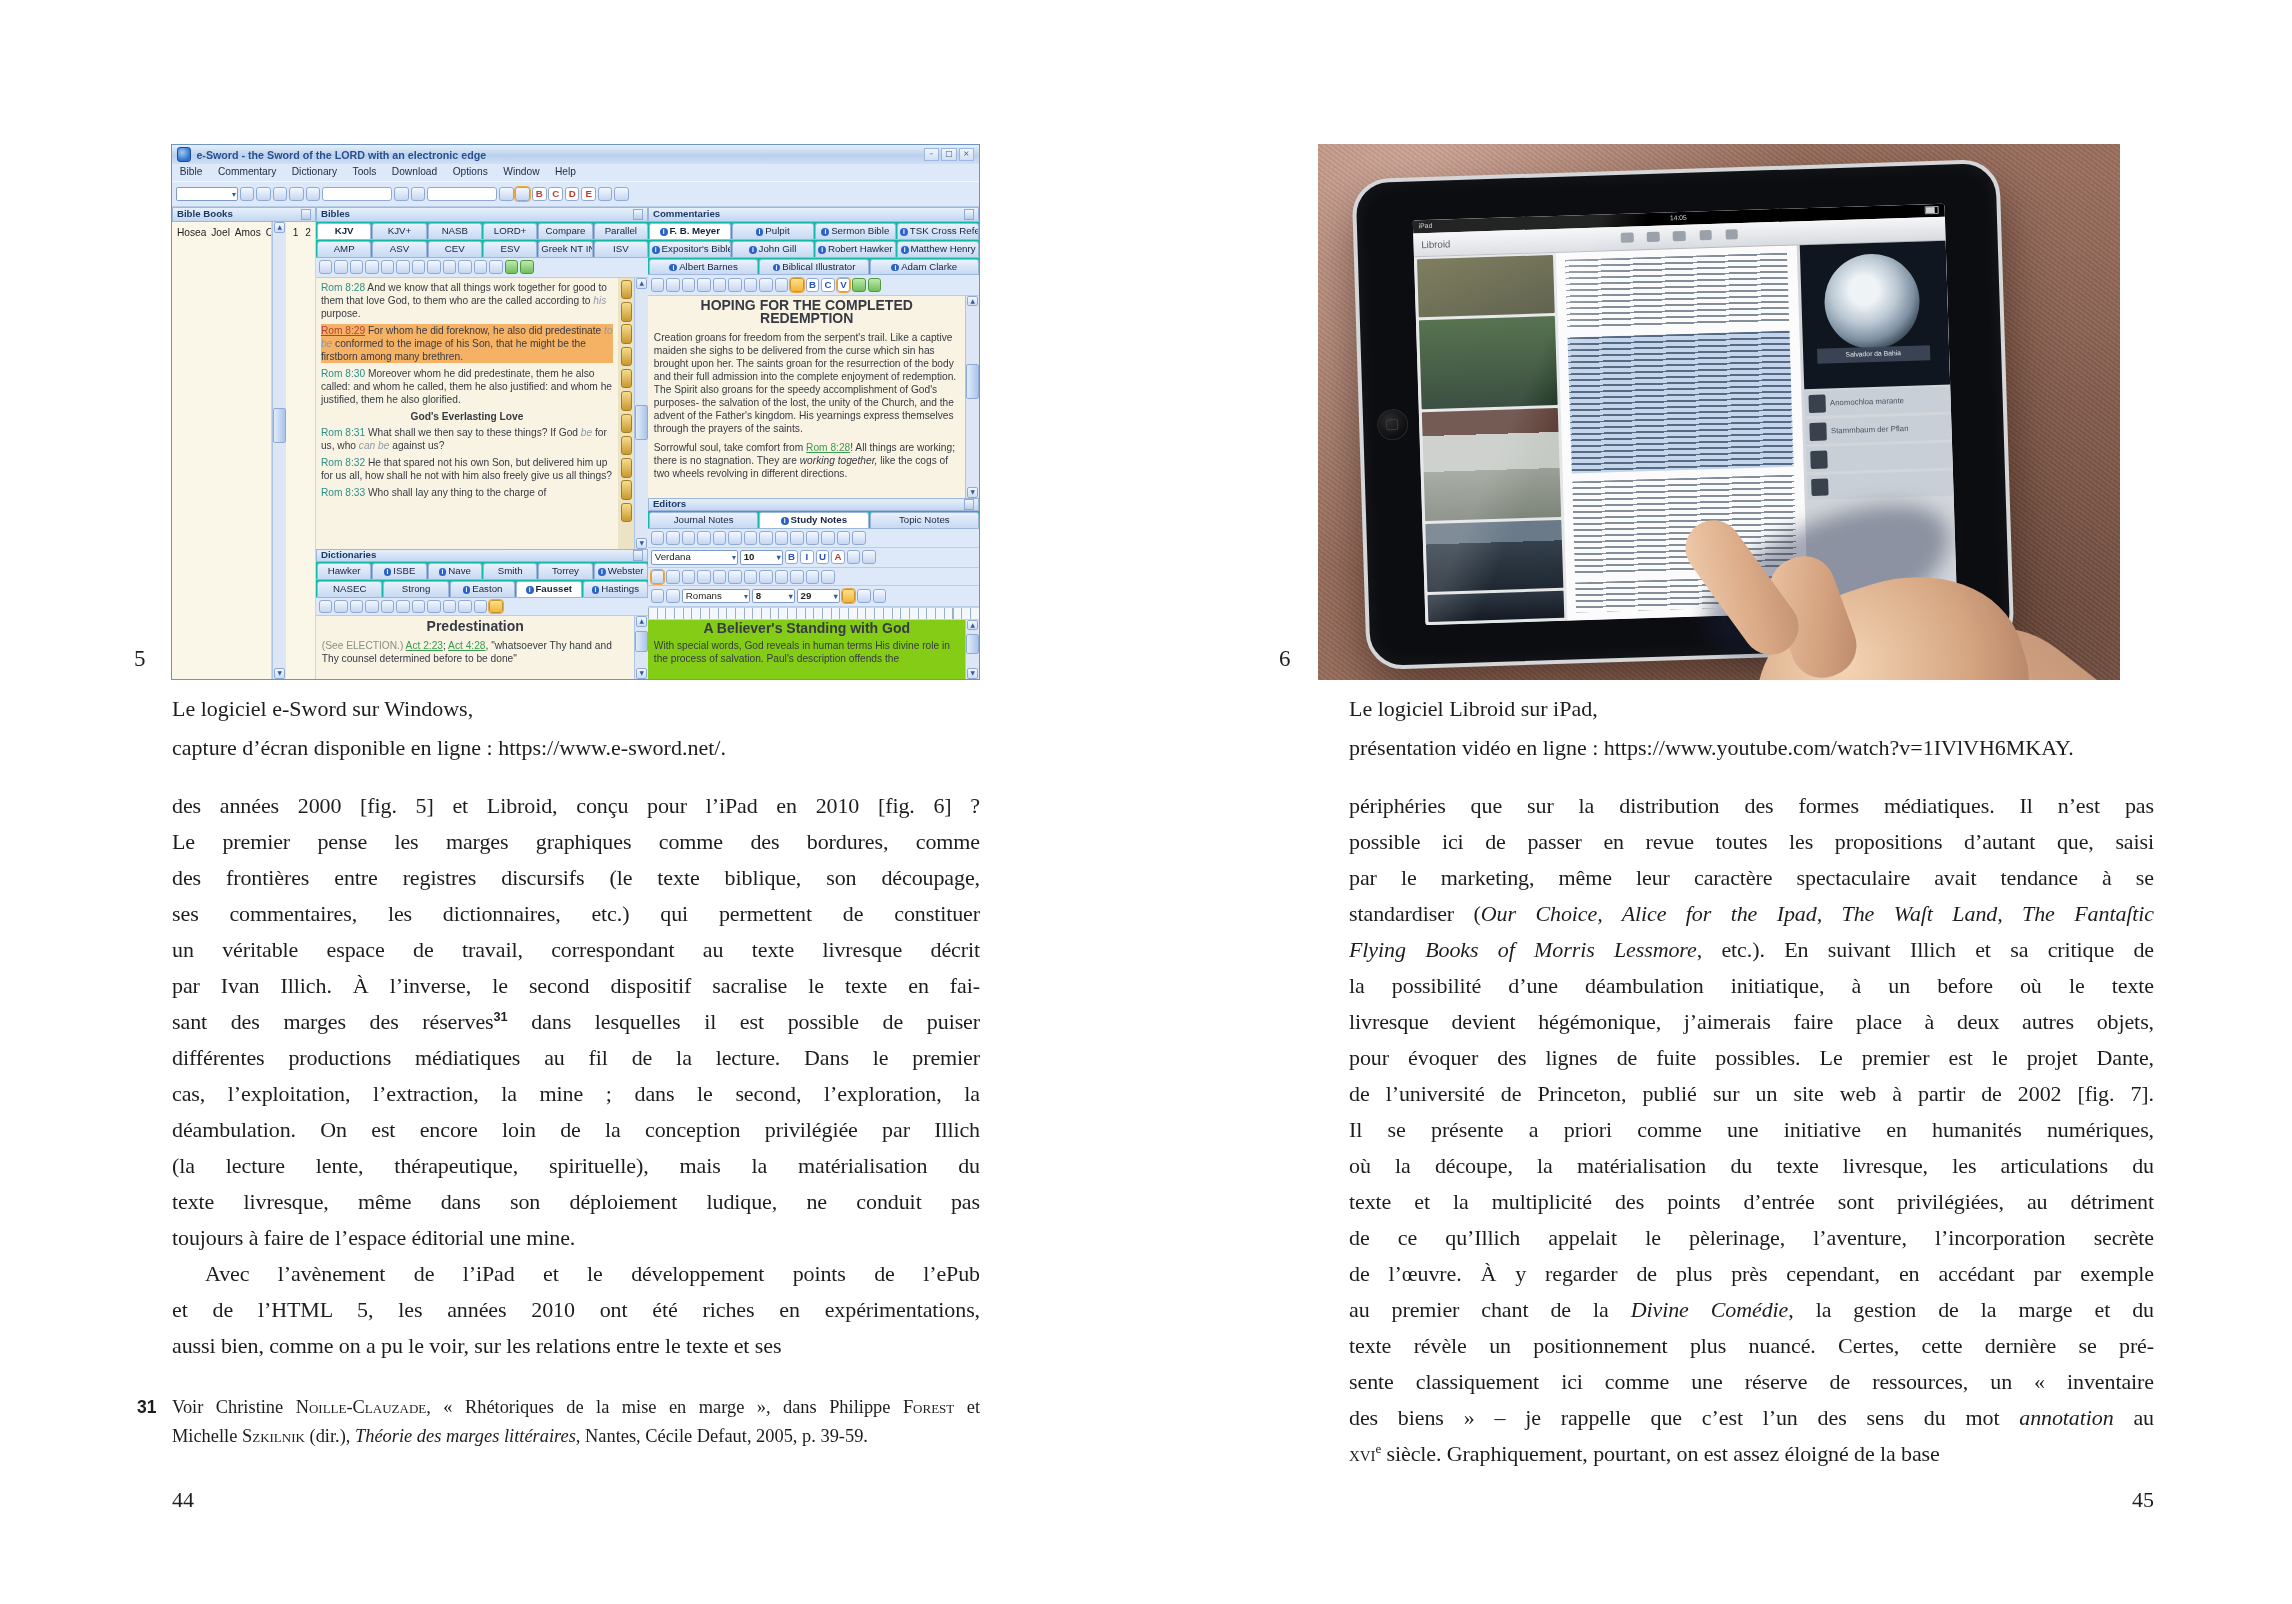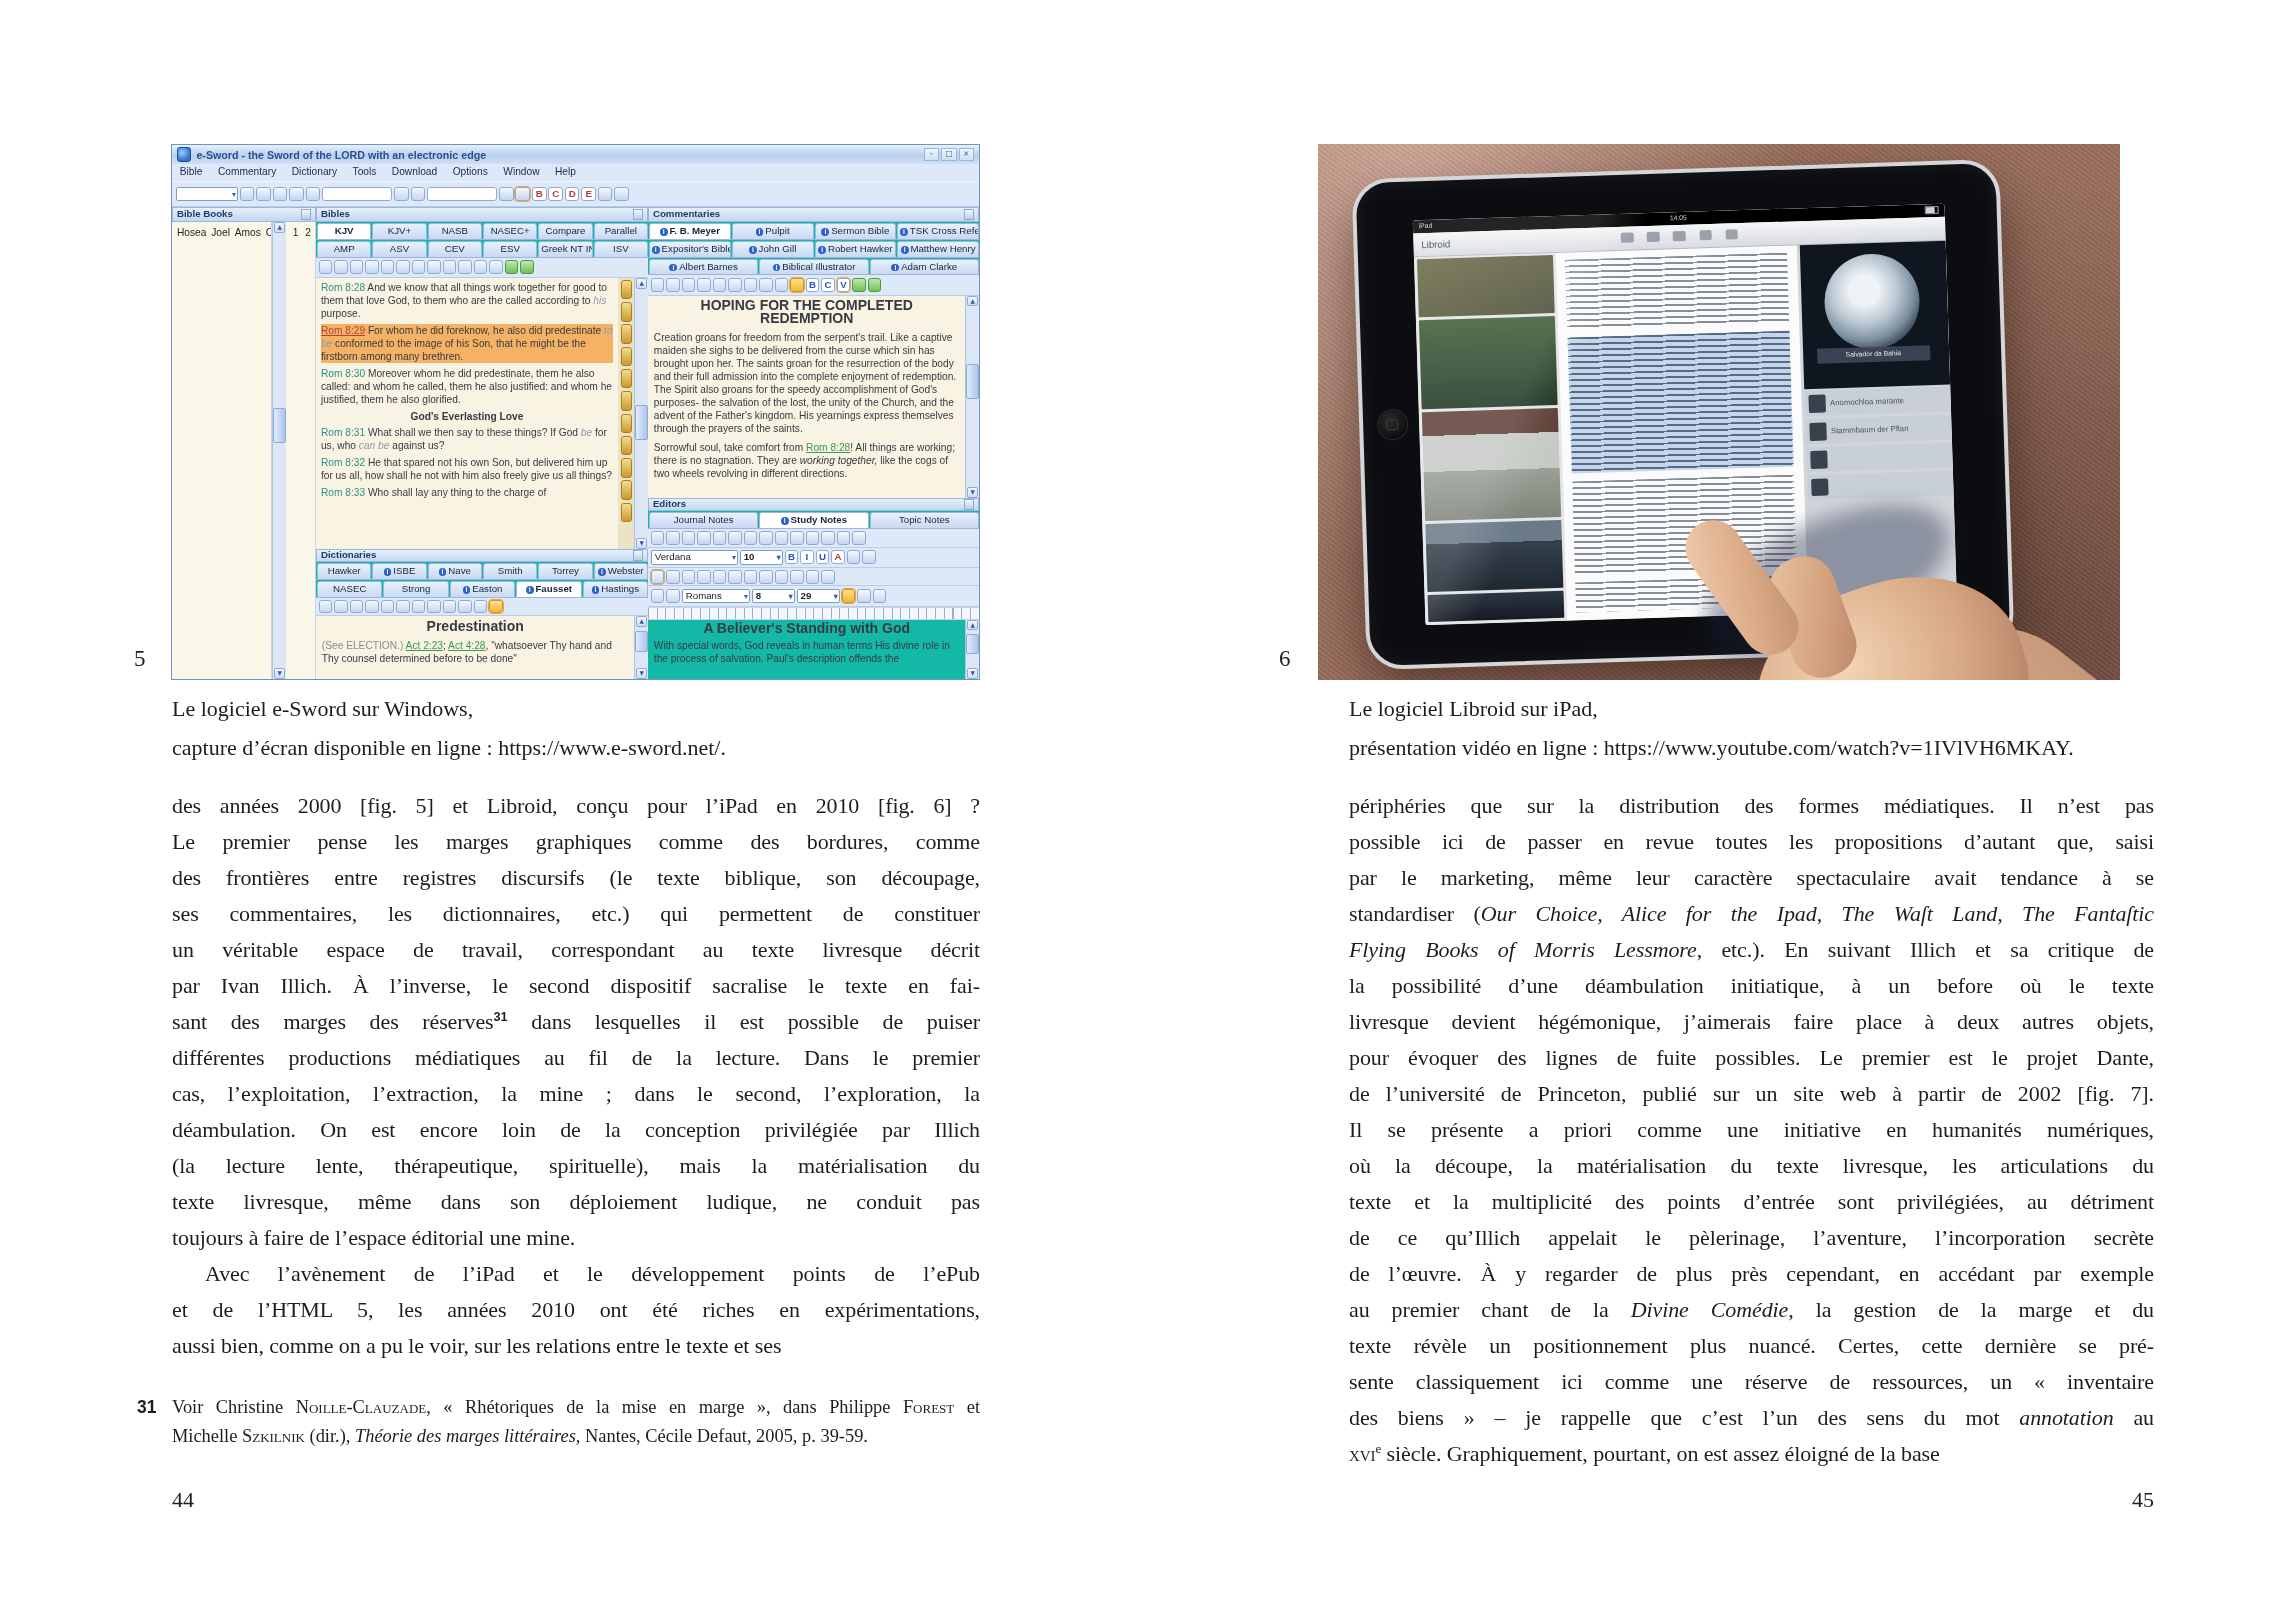--- a/index.html
+++ b/index.html
@@ -89,21 +89,21 @@
   .ln.hl{background:#f6b264;}
   .ln.ctr{text-align:center;}
   .reft{color:#2e8f86;}
   .refr{color:#b0413c;text-decoration:underline;}
   .gi{color:#8d9aab;font-style:italic;}
   .lnk{color:#3a9a50;text-decoration:underline;}
   .gy{color:#8a8f84;}
   .cmtx{flex:1;background:#f8f3e3;padding:3.9px 5.8px;font:10.2px/13px "Liberation Sans",sans-serif;color:#373a42;overflow:hidden;min-width:0;}
   .cmtx .ln{margin-bottom:5.8px;}
   .cmth{font-size:14px;}
-  .edx{flex:1;background:#14b8a6;padding:2.9px 5.8px;font:10.2px/13px "Liberation Sans",sans-serif;color:#373a42;overflow:hidden;min-width:0;}
+  .edx{flex:1;background:#84cc16;padding:2.9px 5.8px;font:10.2px/13px "Liberation Sans",sans-serif;color:#373a42;overflow:hidden;min-width:0;}
   .edx .ln{margin-bottom:3.9px;}
   .ruler{height:10.7px;flex:none;background:#f4f7fb;border-top:1px solid #c3d4ec;border-bottom:1px solid #c3d4ec;
          background-image:repeating-linear-gradient(90deg,#9ab0cc 0 1px,transparent 1px 8.7px);}
   .contentrow{flex:1;display:flex;min-height:0;}
 
   
   #photo{left:1318px;top:144px;width:802px;height:536px;overflow:hidden;
          background:radial-gradient(circle at 12% 8%,rgba(231,190,176,.75),rgba(231,190,176,0) 45%),
                     radial-gradient(circle at 90% 95%,rgba(35,15,8,.4),rgba(35,15,8,0) 55%),
                     #9a6f5e;}
@@ -228,21 +228,21 @@
         <div class="pcol" style="width:332px;flex:none;">
           <div class="pcol" style="height:342px;flex:none;">
             <div class="phead">
                 <span>Bibles</span>
                 <span class="pin"></span>
               </div>
             <div class="tabs">
                 <span class="tab sel">KJV</span>
                 <span class="tab">KJV+</span>
                 <span class="tab">NASB</span>
-                <span class="tab">NASEC+</span>
+                <span class="tab">LORD+</span>
                 <span class="tab">Compare</span>
                 <span class="tab">Parallel</span>
               </div>
             <div class="tabs">
                 <span class="tab">AMP</span>
                 <span class="tab">ASV</span>
                 <span class="tab">CEV</span>
                 <span class="tab">ESV</span>
                 <span class="tab">Greek NT INT+</span>
                 <span class="tab">ISV</span>

